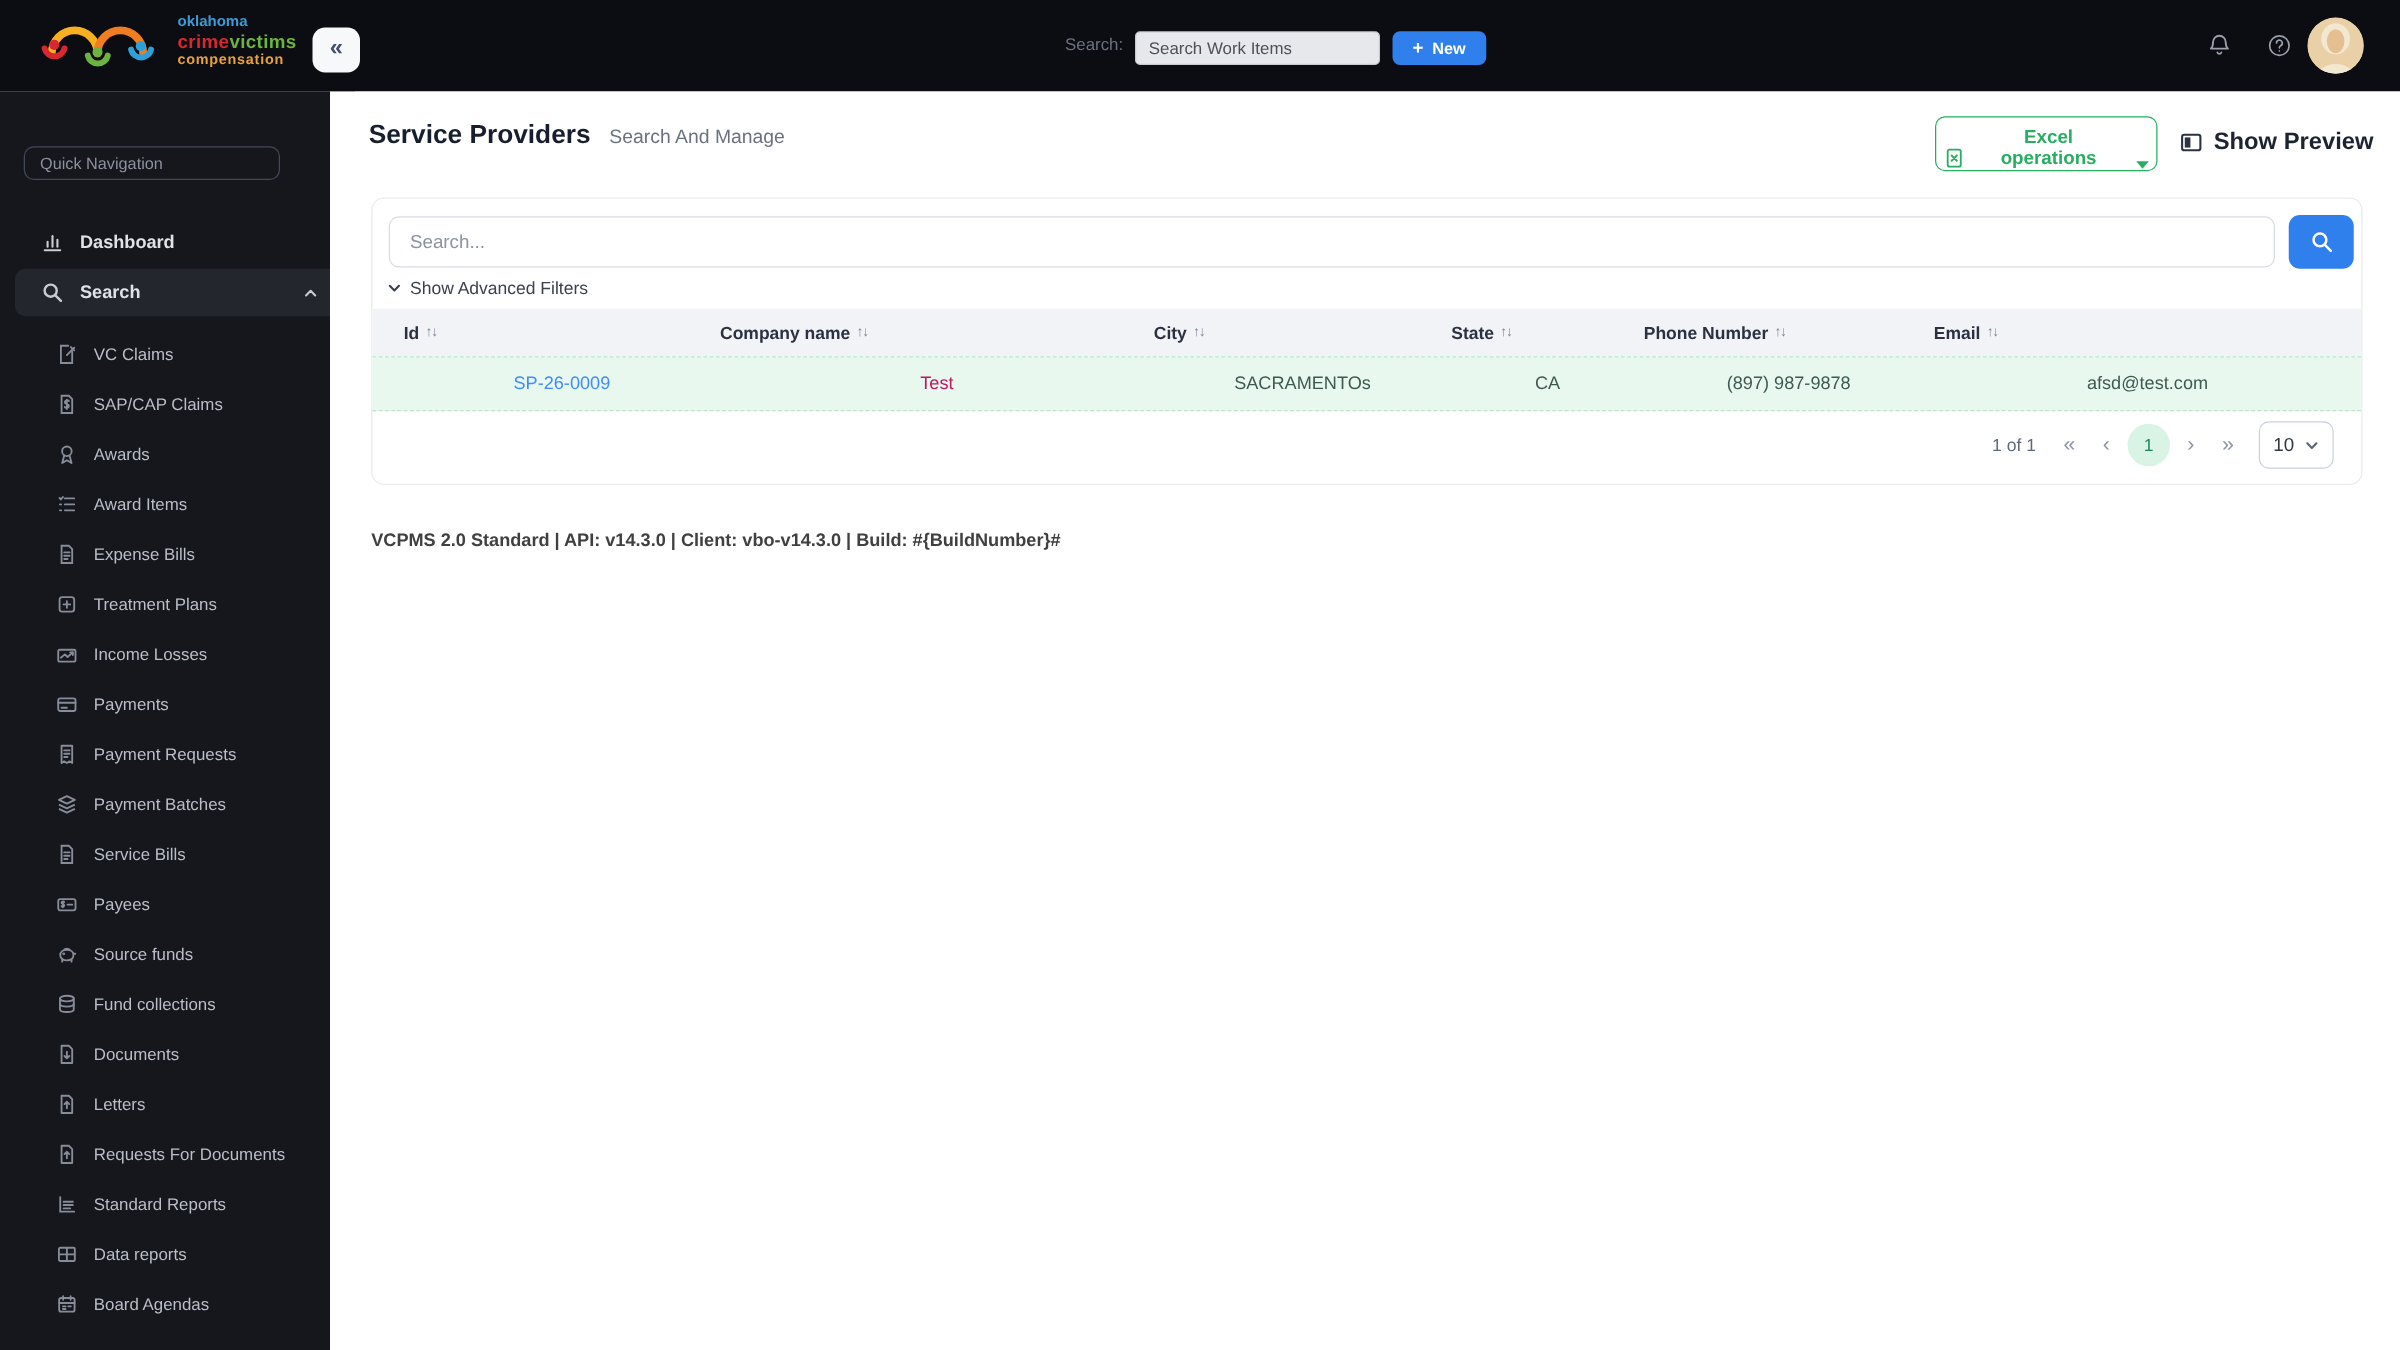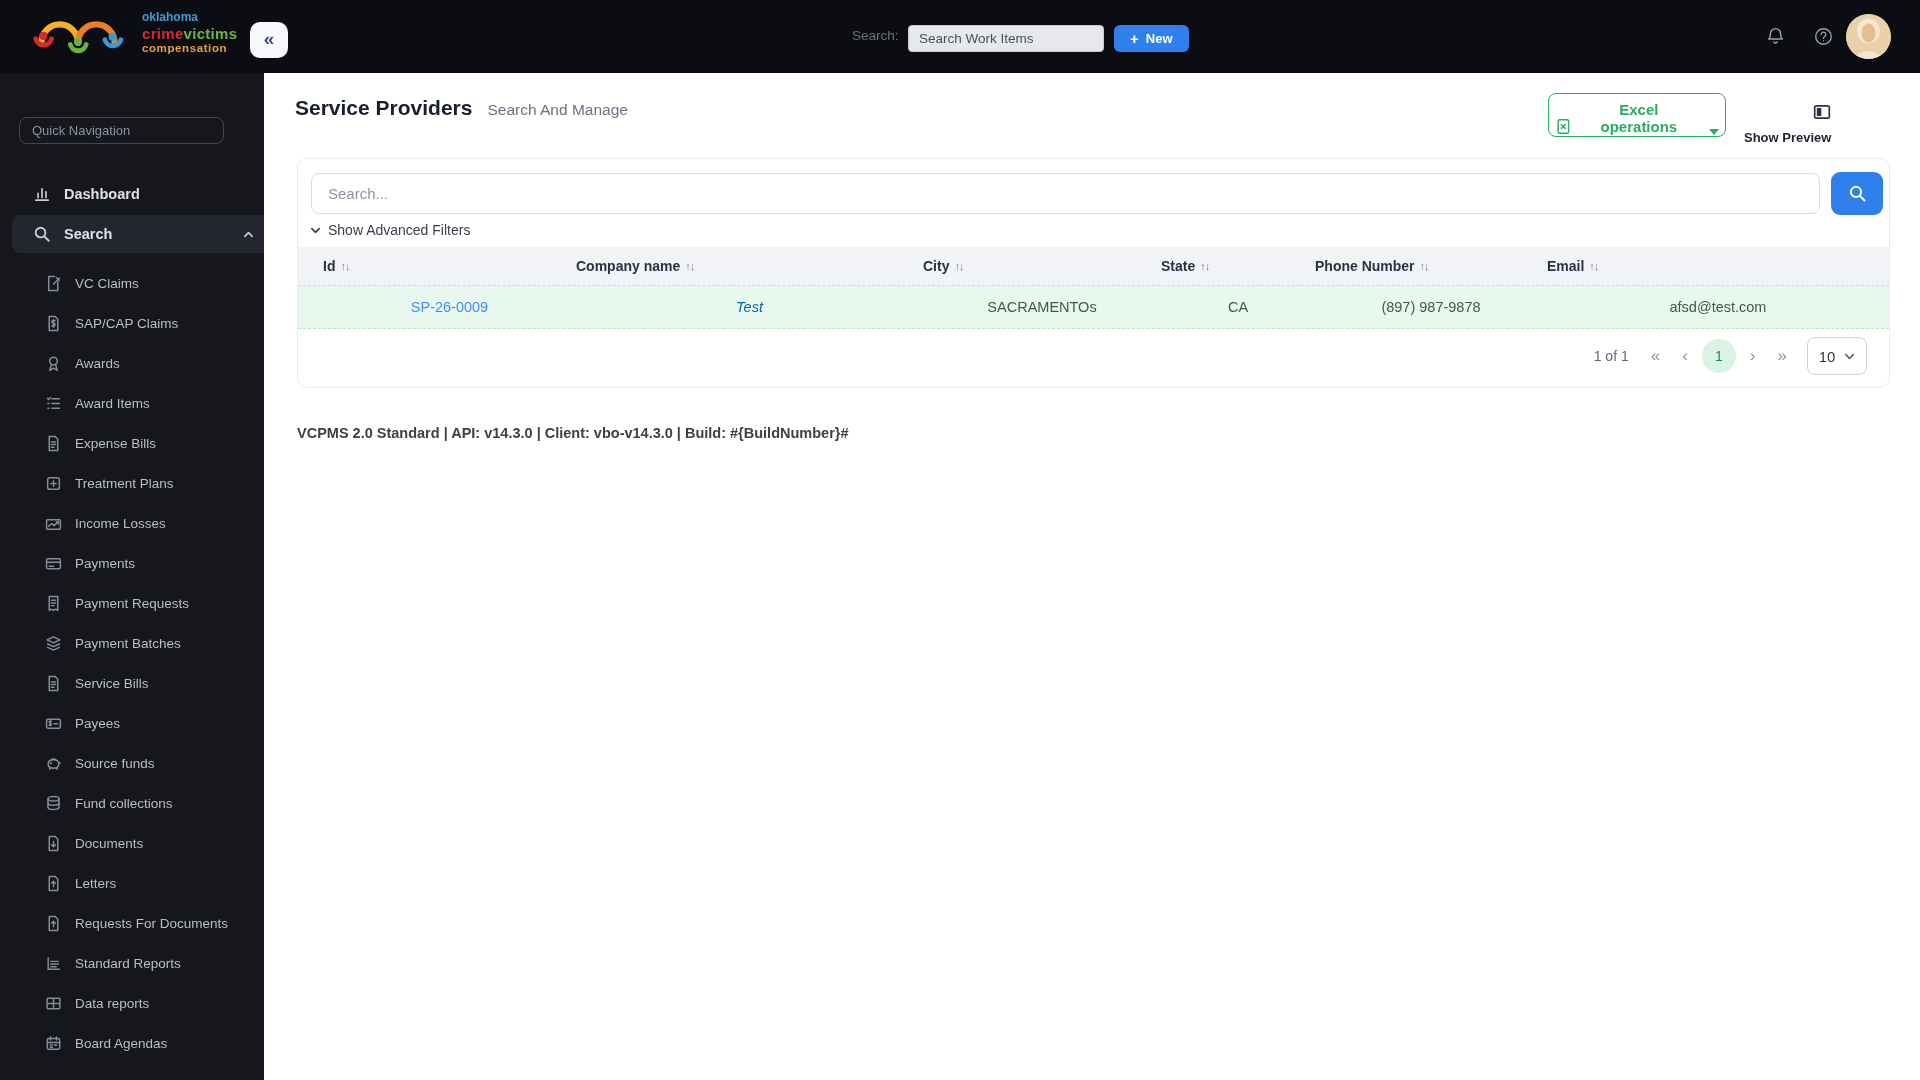--- a/index.html
+++ b/index.html
@@ -49,38 +49,38 @@
   
   .main { position:absolute; top:73px; left:264px; width:1656px; height:1007px; background:#ffffff; }
   .page-head { position:absolute; left:31px; top:23px; display:flex; align-items:baseline; gap:15px; }
   .page-title { font-size:21px; font-weight:bold; color:#171e2e; }
   .page-subtitle { font-size:15.5px; color:#6a7180; }
   .excel-btn { position:absolute; left:1284px; top:20px; width:178px; height:44px; background:#fff;
     border:1px solid #27ae60; border-radius:8px; color:#27ae60; font-size:15px; font-weight:bold; cursor:pointer;
     display:flex; align-items:flex-end; justify-content:center; gap:8px; }
   .excel-btn .caret { width:0; height:0; border-left:5px solid transparent; border-right:5px solid transparent; border-top:6px solid #27ae60; margin-left:3px; }
   .preview-btn { position:absolute; left:1474px; top:29px; background:none; border:none; cursor:pointer;
-    display:flex; align-items:flex-end; gap:9px; font-size:13px; font-weight:bold; color:#1c2333; font-family:"Liberation Sans",sans-serif;flex-direction:column; }
+    display:flex; align-items:center; gap:9px; font-size:19px; font-weight:bold; color:#1c2333; font-family:"Liberation Sans",sans-serif; }
   .card { position:absolute; left:33px; top:85px; width:1593px; height:230px; background:#fff; border:1px solid #e9ebf0; border-radius:10px; }
   .card-search { position:absolute; left:13px; top:14px; width:1509px; height:41px; border:1px solid #d8dce3; border-radius:8px;
     padding:0 16px; font-size:15px; color:#3a414b; font-family:"Liberation Sans",sans-serif; }
   .card-search::placeholder { color:#8b93a0; opacity:1; }
   .search-go { position:absolute; left:1533px; top:13px; width:52px; height:43px; background:#2f80ed; border:none; border-radius:9px; cursor:pointer;
     display:flex; align-items:center; justify-content:center; }
   .adv-toggle { position:absolute; left:12px; top:63px; display:flex; align-items:center; gap:7px; background:none; border:none; cursor:pointer;
     font-size:14px; color:#39404e; font-family:"Liberation Sans",sans-serif; padding:0; }
   .chev { width:11px; height:11px; }
   .tbl-head, .tbl-row { position:absolute; left:0; right:0; display:grid;
     grid-template-columns:253px 347px 238px 154px 232px 1fr; align-items:center; padding-left:25px; }
   .tbl-head { top:88px; height:38px; background:#f1f3f6; }
   .th { font-size:14px; font-weight:bold; color:#2a3242; display:flex; align-items:center; gap:5px; cursor:pointer; }
   .sort { font-size:11px; color:#7c8698; letter-spacing:-1px; font-weight:normal; }
   .tbl-row { top:126px; height:44px; background:#e9f8ef; border-top:1px dashed #bfe3cf; border-bottom:1px dashed #bfe3cf; font-size:14.5px; }
   .cell { color:#3d5a52;text-align:center; }
-  .cell-company { color:#0369a1;font-style:italic; }
+  .cell-company { color:#be185d; }
   .cell-id a { color:#3f8cfa; text-decoration:none; cursor:pointer; }
   .pager { position:absolute; right:22px; top:178px; display:flex; align-items:center; gap:6px; }
   .pg-info { font-size:14px; color:#5f6a79; margin-right:8px; }
   .pg-btn { background:none; border:none; color:#8894a6; font-size:17px; cursor:pointer; padding:2px 8px; font-family:"Liberation Sans",sans-serif; }
   .pg-current { width:34px; height:34px; border-radius:50%; background:#d9f3e5; color:#20875a; font-size:14px; border:none; cursor:pointer; }
   .pg-size { width:60px; height:38px; border:1px solid #c9d2dd; border-radius:8px; background:#fff; cursor:pointer;
     display:flex; align-items:center; justify-content:center; gap:9px; font-size:15px; color:#333a45; margin-left:6px; }
   .footer-note { position:absolute; left:33px; top:352px; font-size:14.5px; font-weight:bold; color:#404040; }
 </style>
 </head>

